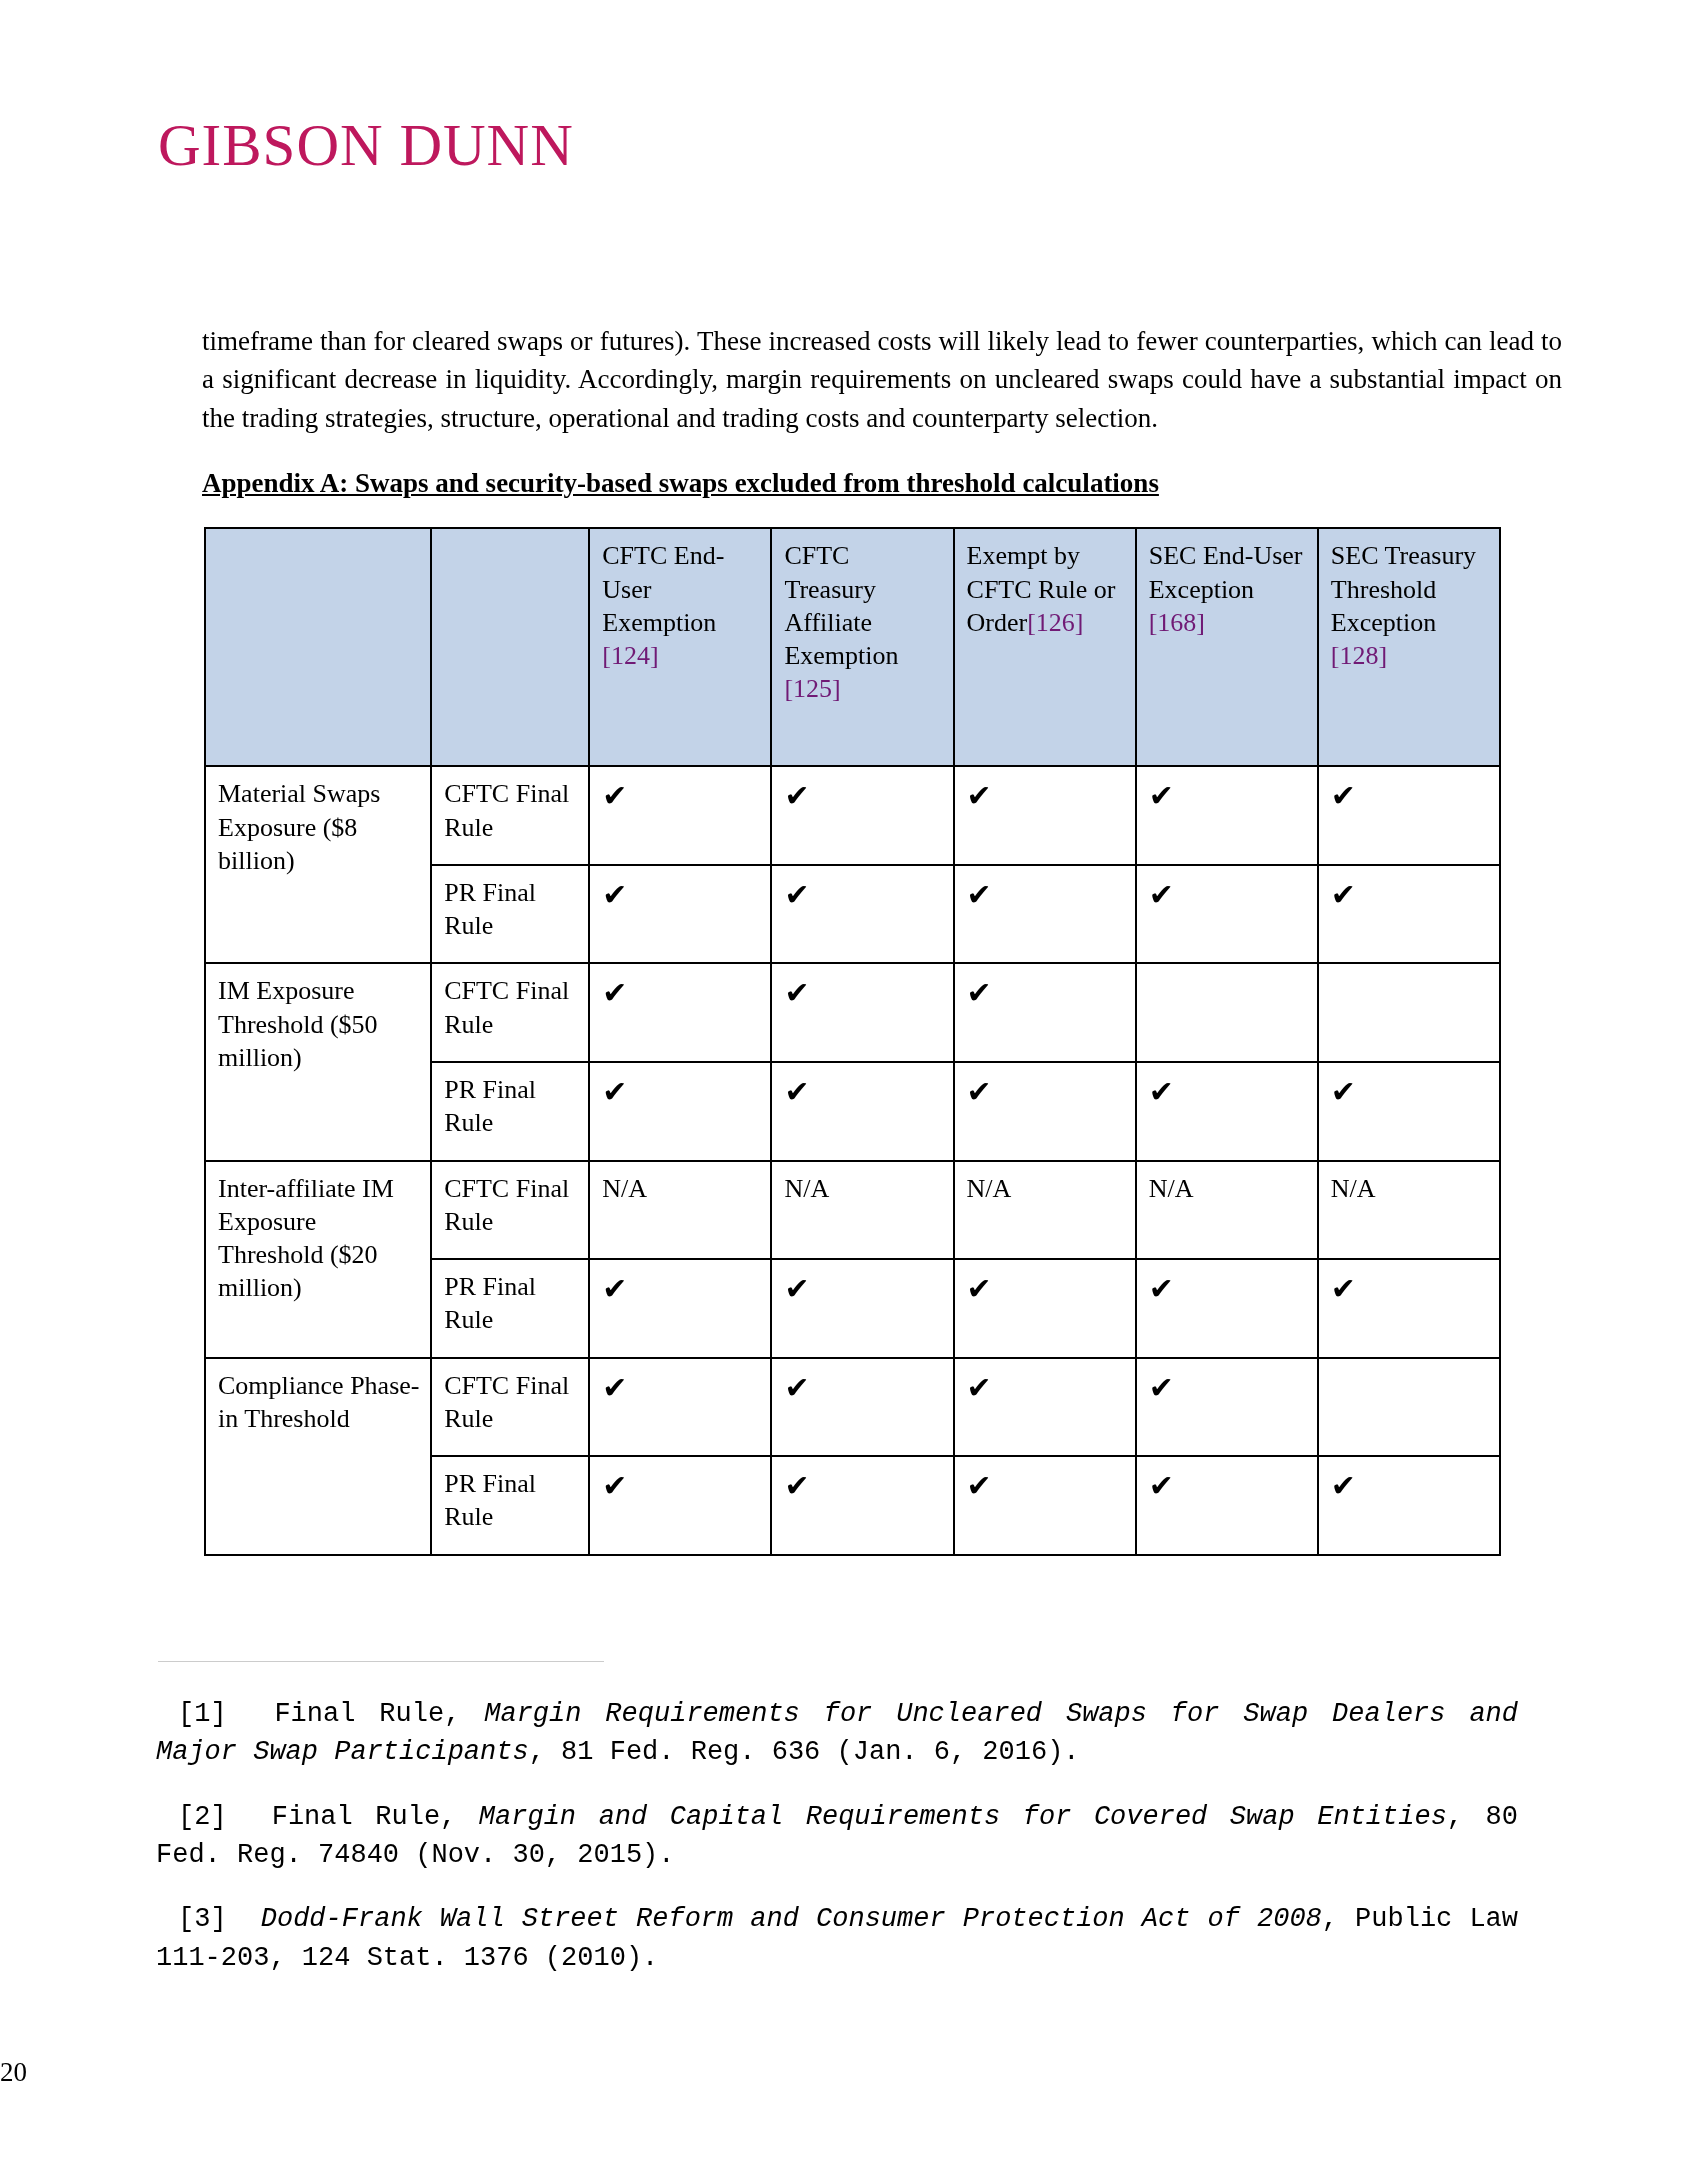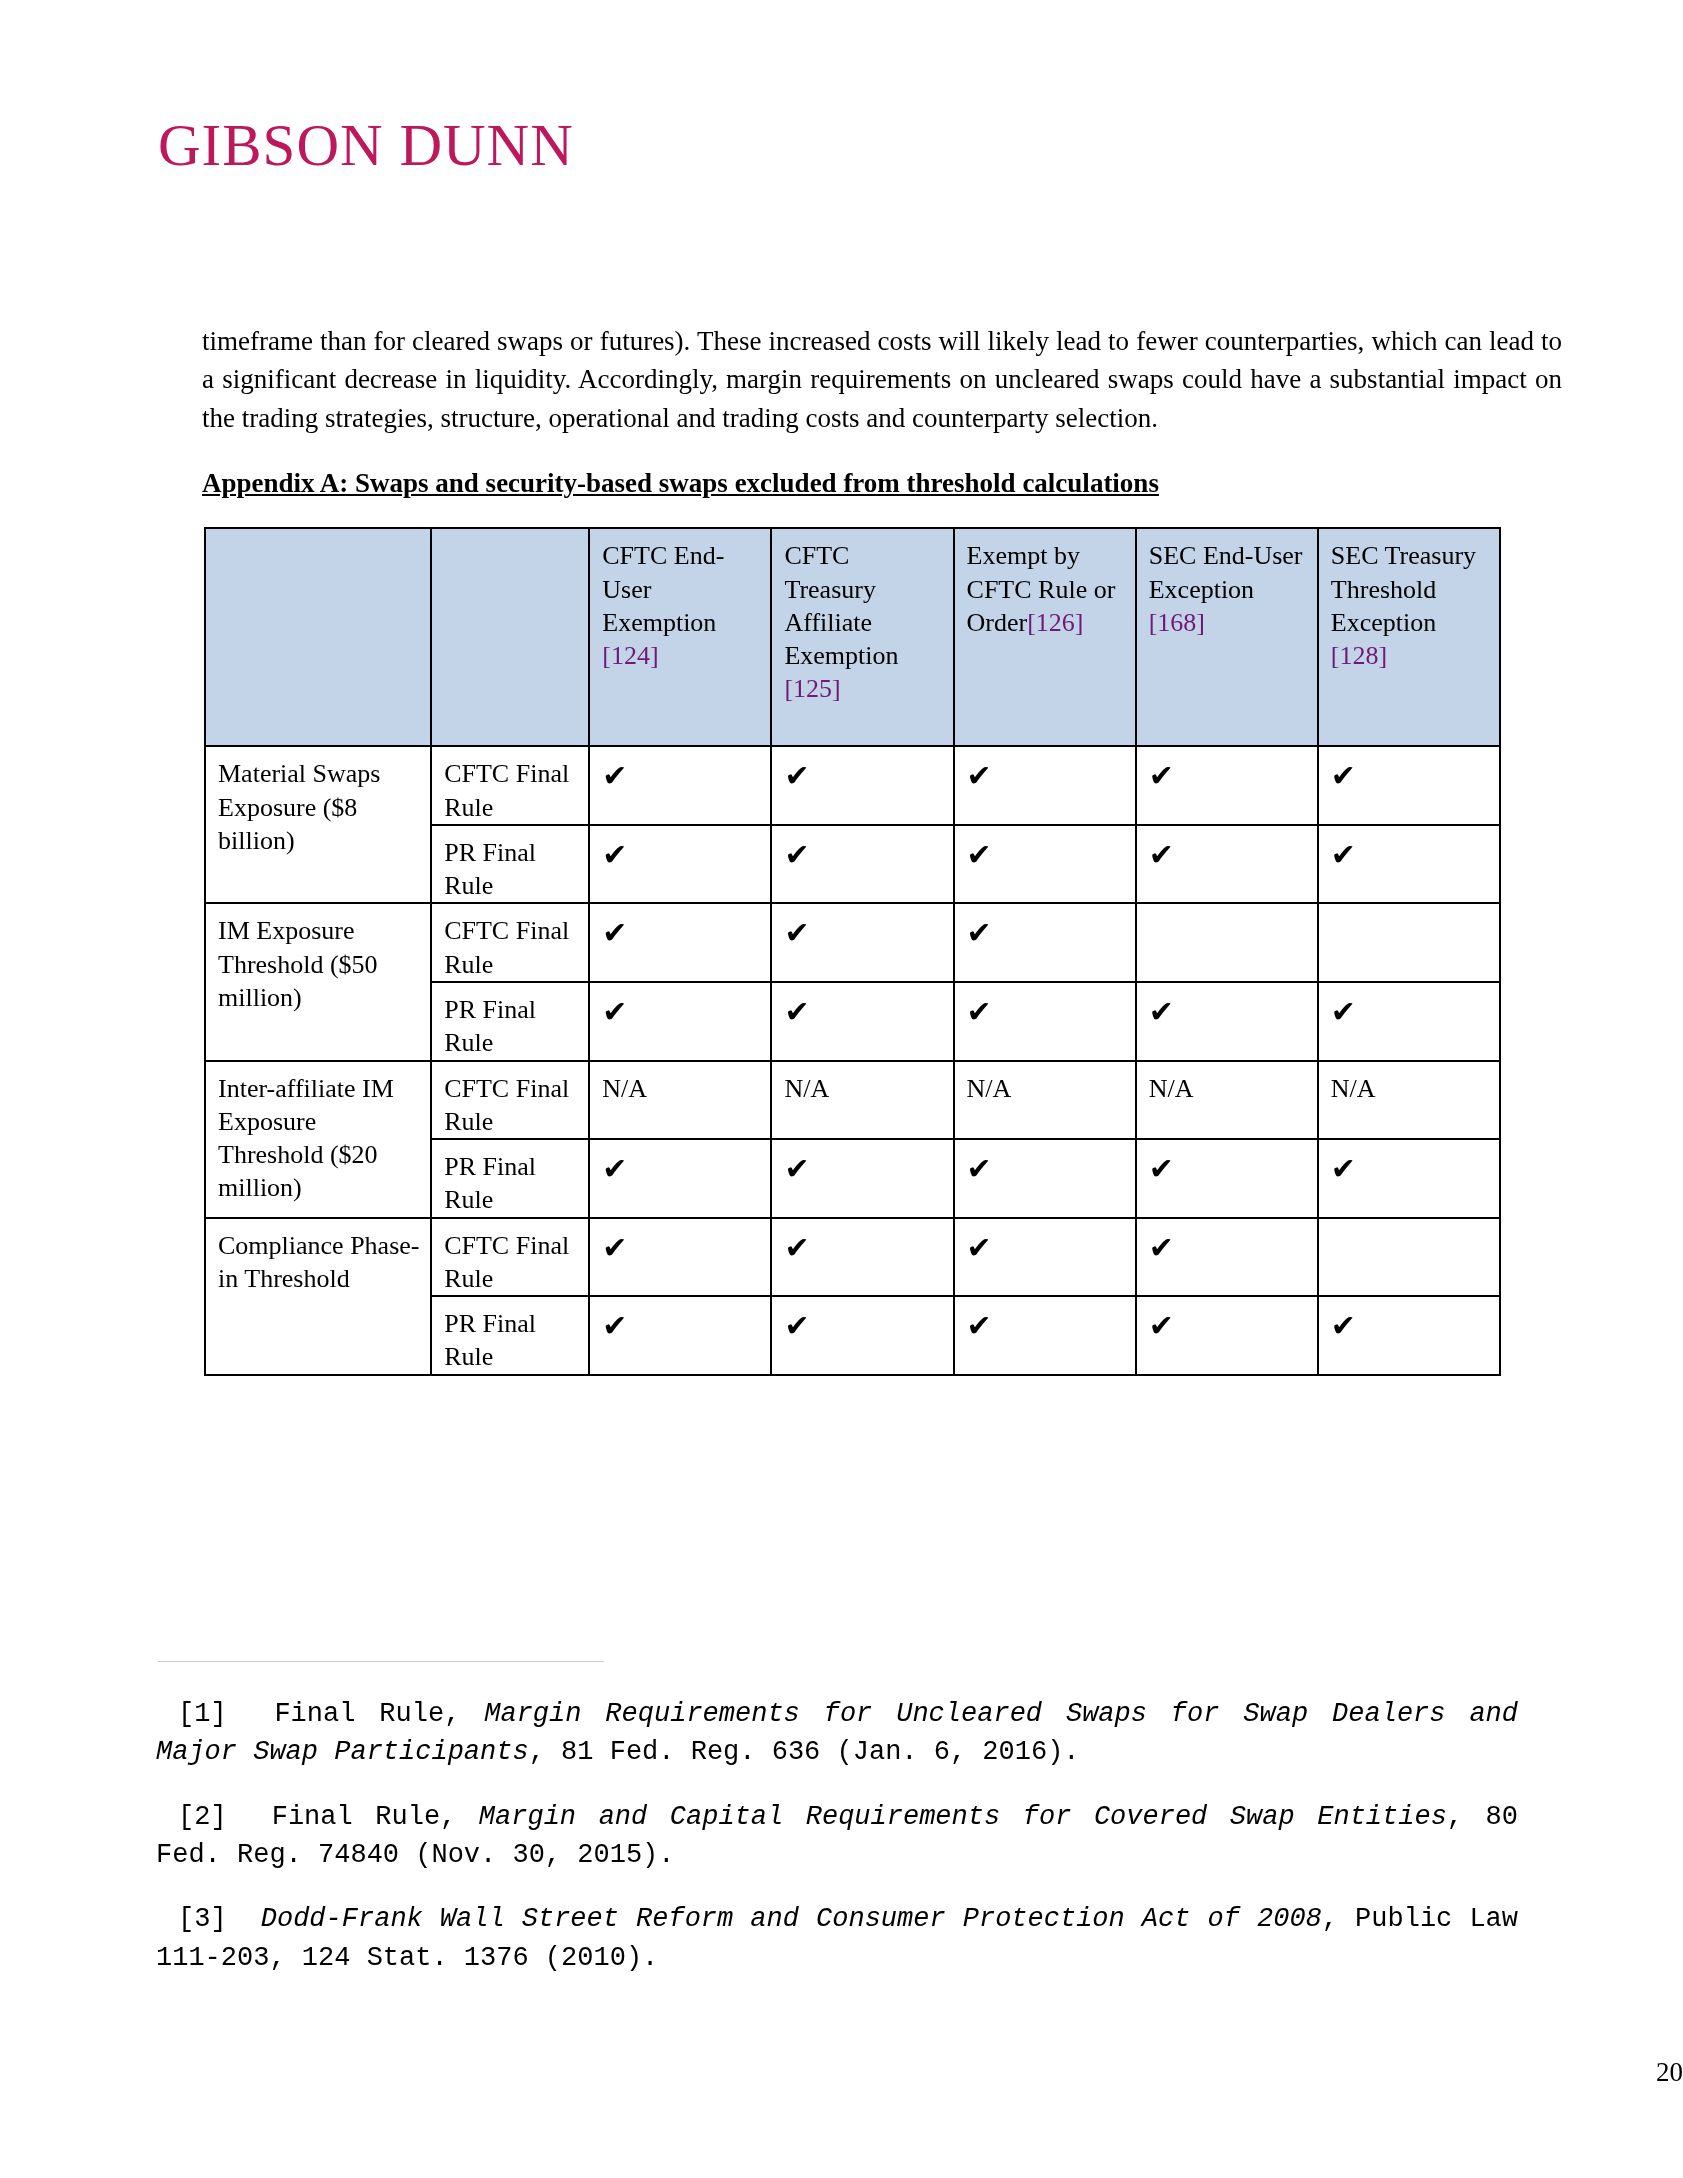--- a/index.html
+++ b/index.html
@@ -50,21 +50,21 @@
   }
   table.appendix {
     border-collapse: collapse;
     width: 1297px;
     margin: 0 0 0 2px;
     table-layout: fixed;
   }
   table.appendix td, table.appendix th {
     border: 2px solid #000000;
     vertical-align: top;
-    padding: 10px 10px 0 12px;
+    padding: 10px 10px 20px 12px;
     font-size: 26px;
     line-height: 1.28;
     font-weight: normal;
     text-align: left;
   }
   table.appendix thead th {
     background: #c3d3e8;
     height: 206px;
     vertical-align: top;
   }
@@ -115,21 +115,21 @@
     text-align: justify;
     text-indent: 22px;
     font-family: Liberation Mono, monospace;
   }
   .footnote em { font-style: italic; }
   .page-number {
     position: absolute;
     left: 0;
     top: 2057px;
     width: 1683px;
-    text-align: right;
+    text-align: left;
     font-size: 27px;
   }
 </style>
 </head>
 <body>
 
 <div class="page">
 
   <div class="logo">GIBSON DUNN</div>
 

